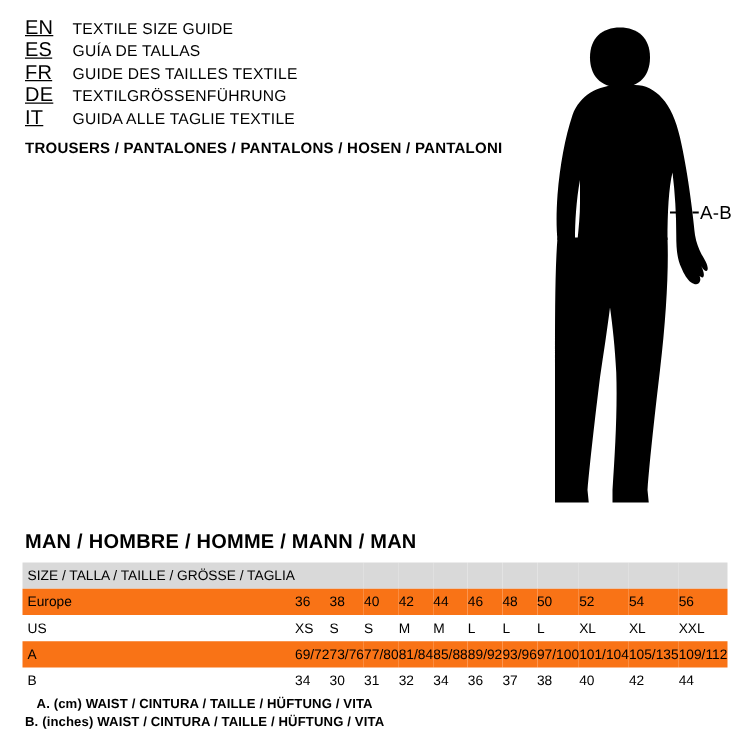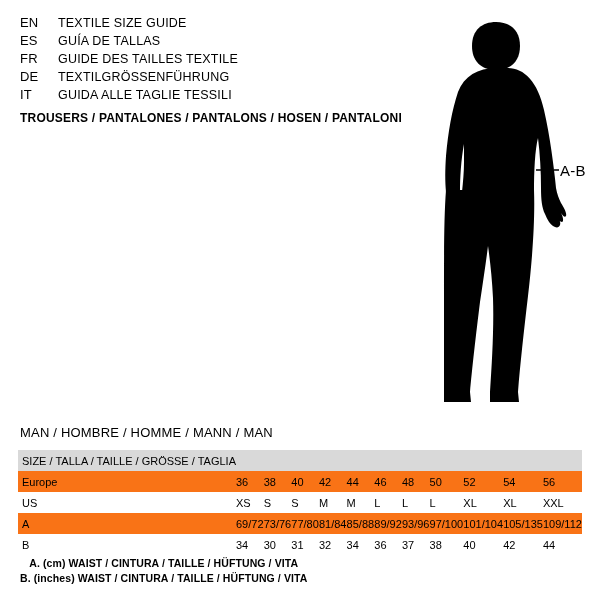--- a/index.html
+++ b/index.html
@@ -30,22 +30,23 @@
     width: 380px;
   }
   .lang-row {
     display: flex;
     align-items: baseline;
     height: 18px;
     line-height: 18px;
   }
   .lang-code {
     width: 38px;
-    font-size: 13px;
-    letter-spacing: 0.2px;
+    font-size: 16px;
+    letter-spacing: 0.2px;
+    text-decoration: underline;
   }
   .lang-text {
     font-size: 12.5px;
     letter-spacing: 0.2px;
   }
 
   .garment-title {
     position: absolute;
     left: 20px;
     top: 111px;
@@ -71,22 +72,22 @@
     top: 152px;
     font-size: 15px;
     letter-spacing: 0.2px;
   }
 
   
   .man-title {
     position: absolute;
     left: 20px;
     top: 425px;
-    font-size: 13px;
-    font-weight: normal;
+    font-size: 16px;
+    font-weight: bold;
     letter-spacing: 0.2px;
   }
 
   table.size-table {
     position: absolute;
     left: 18px;
     top: 450px;
     width: 564px;
     border-collapse: collapse;
     font-size: 11px;
@@ -147,21 +148,21 @@
     <div class="lang-row">
       <span class="lang-code">FR</span>
       <span class="lang-text">GUIDE DES TAILLES TEXTILE</span>
     </div>
     <div class="lang-row">
       <span class="lang-code">DE</span>
       <span class="lang-text">TEXTILGRÖSSENFÜHRUNG</span>
     </div>
     <div class="lang-row">
       <span class="lang-code">IT</span>
-      <span class="lang-text">GUIDA ALLE TAGLIE TESSILI</span>
+      <span class="lang-text">GUIDA ALLE TAGLIE TEXTILE</span>
     </div>
   </div>
 
   <div class="garment-title">TROUSERS / PANTALONES / PANTALONS / HOSEN / PANTALONI</div>
 
   <div class="figure-wrap">
     <svg width="200" height="400" viewBox="0 0 200 400">
 
       <path fill="#000000" d="M72 36 C72 20, 82 12, 96 12 C110 12, 120 20, 120 36 C120 50, 112 60, 96 60 C80 60, 72 50, 72 36 Z"></path>
 

